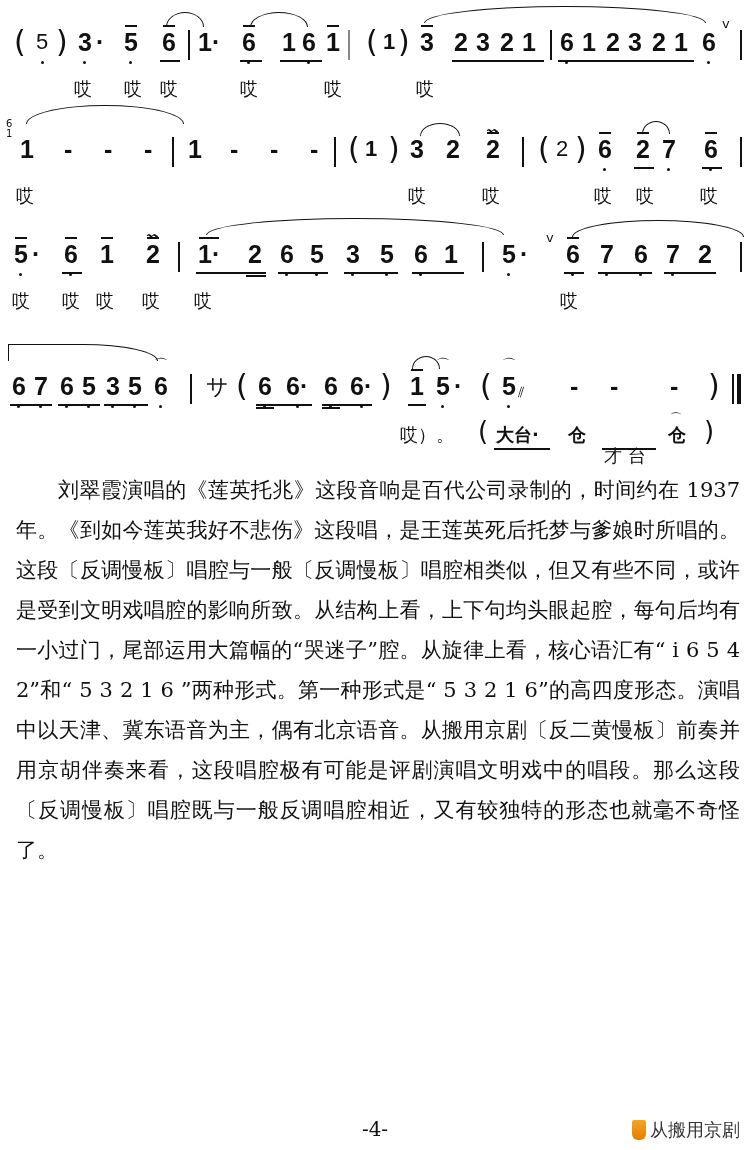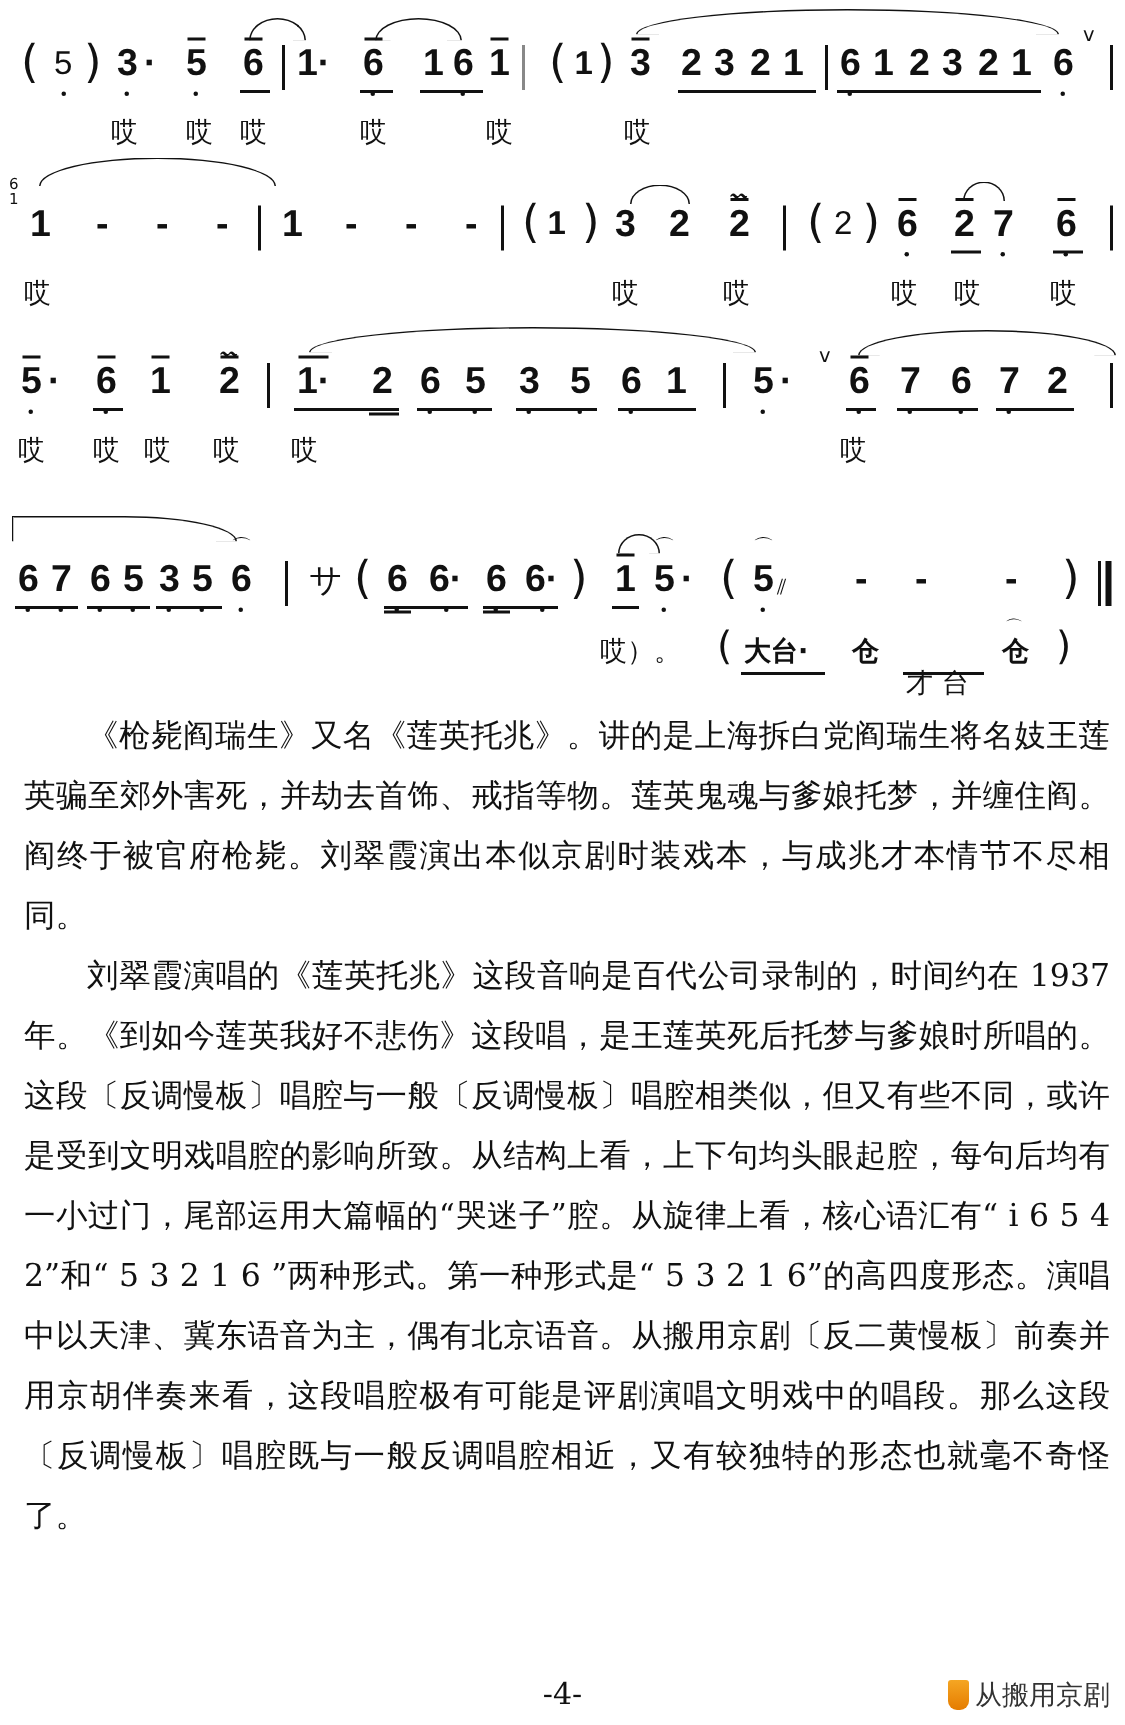--- a/index.html
+++ b/index.html
@@ -209,21 +209,20 @@
     <span class="lyr" style="left:568px;top:52px;font-weight:bold;">仓</span>
     <span class="lyr" style="left:604px;top:52px;font-weight:normal;letter-spacing:6px;margin-top:21px;">才台</span>
     <div class="ul" style="left:602px;top:76px;width:54px;"></div>
     <span class="lyr" style="left:668px;top:52px;font-weight:bold;">仓</span>
     <span style="position:absolute;left:670px;top:38px;font-size:12px;">⌒</span>
     <span class="paren" style="left:704px;top:44px;font-size:26px;">)</span>
   </div>
 </div>
 
 <div class="text" style="top:470px;">
-  <p>《枪毙阎瑞生》又名《莲英托兆》。讲的是上海拆白党阎瑞生将名妓王莲英骗至郊外害死，并劫去首饰、戒指等物。莲英鬼魂与爹娘托梦，并缠住阎。阎终于被官府枪毙。刘翠霞演出本似京剧时装戏本，与成兆才本情节不尽相同。</p>
   <p>刘翠霞演唱的《莲英托兆》这段音响是百代公司录制的，时间约在 1937 年。《到如今莲英我好不悲伤》这段唱，是王莲英死后托梦与爹娘时所唱的。这段〔反调慢板〕唱腔与一般〔反调慢板〕唱腔相类似，但又有些不同，或许是受到文明戏唱腔的影响所致。从结构上看，上下句均头眼起腔，每句后均有一小过门，尾部运用大篇幅的“哭迷子”腔。从旋律上看，核心语汇有“ i 6 5 4 2”和“ 5 3 2 1 6 ”两种形式。第一种形式是“ 5 3 2 1 6”的高四度形态。演唱中以天津、冀东语音为主，偶有北京语音。从搬用京剧〔反二黄慢板〕前奏并用京胡伴奏来看，这段唱腔极有可能是评剧演唱文明戏中的唱段。那么这段〔反调慢板〕唱腔既与一般反调唱腔相近，又有较独特的形态也就毫不奇怪了。</p>
 </div>
 
 <div class="pageno">-4-</div>
 
 <div class="wm">
   <span class="logo"></span>
   <span>从搬用京剧</span>
 </div>
 

